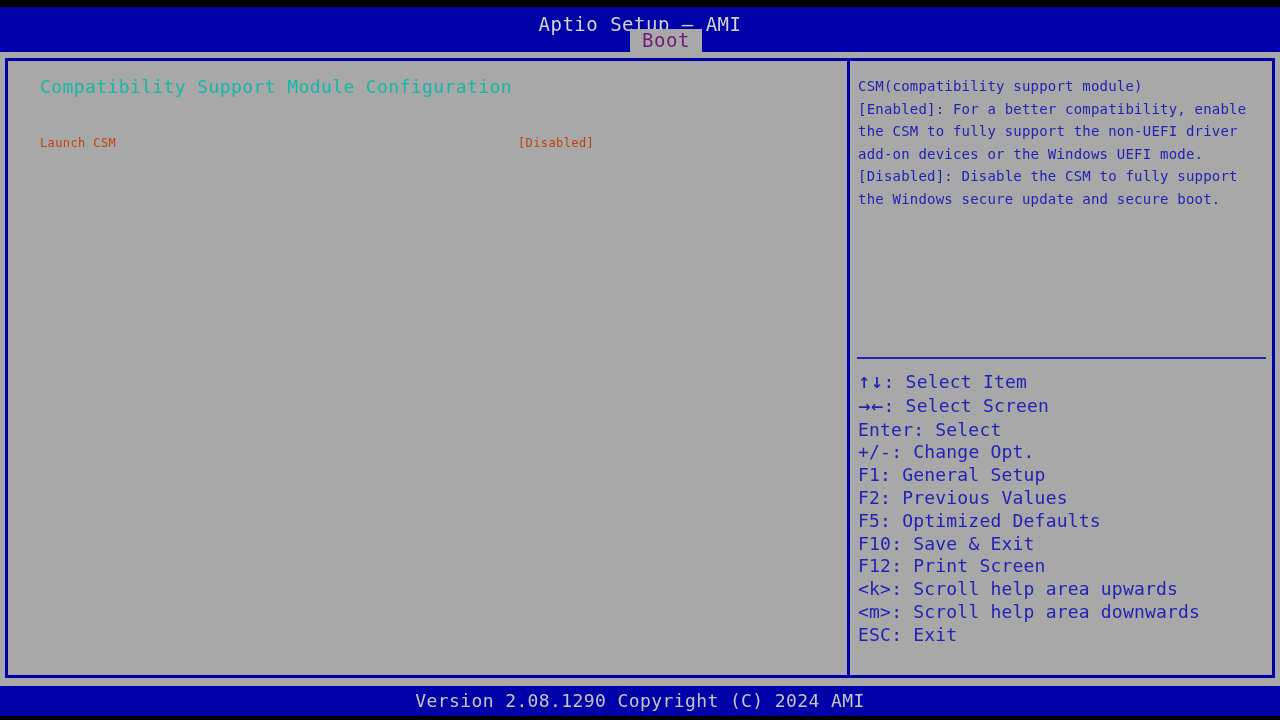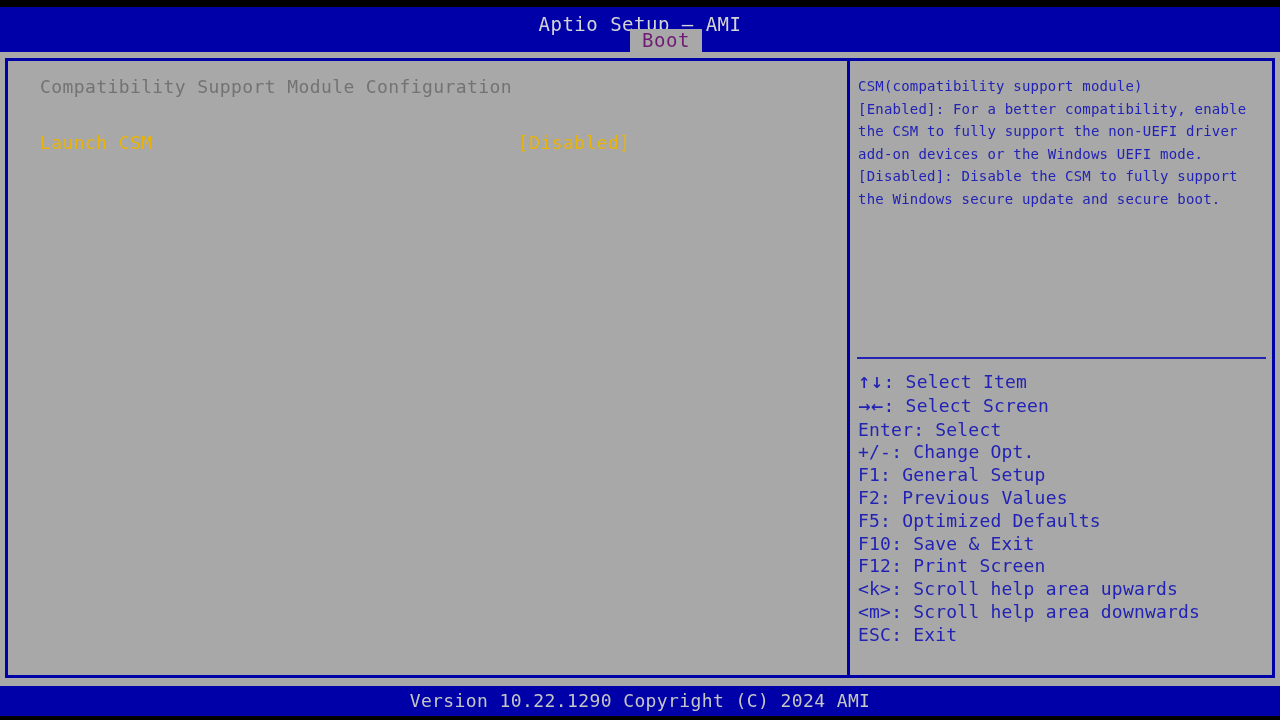--- a/index.html
+++ b/index.html
@@ -88,35 +88,35 @@
 
   
   .left-pane {
     position: absolute;
     left: 8px; top: 61px;
     width: 839px; height: 614px;
     box-sizing: border-box;
     padding: 14px 32px 0 32px;
   }
   .section-title {
-    color: #737373;
+    color: #14b8a6;
     font-size: 18px;
     line-height: 24px;
     letter-spacing: 0.4px;
     white-space: pre;
     margin: 0 0 22px 0;
   }
   .setting-row {
     position: relative;
     height: 24px;
     line-height: 24px;
-    font-size: 18px;
+    font-size: 12px;
     letter-spacing: 0.4px;
     white-space: pre;
-    color: #eab308;
+    color: #c2410c;
     margin-top: 32px;
   }
   .setting-label {
     position: absolute;
     left: 0; top: 0;
   }
   .setting-value {
     position: absolute;
     left: 478px; top: 0;
   }
@@ -227,17 +227,17 @@
       <div class="key-line"><span>F2</span><span>: Previous Values</span></div>
       <div class="key-line"><span>F5</span><span>: Optimized Defaults</span></div>
       <div class="key-line"><span>F10</span><span>: Save &amp; Exit</span></div>
       <div class="key-line"><span>F12</span><span>: Print Screen</span></div>
       <div class="key-line"><span>&lt;k&gt;</span><span>: Scroll help area upwards</span></div>
       <div class="key-line"><span>&lt;m&gt;</span><span>: Scroll help area downwards</span></div>
       <div class="key-line"><span>ESC</span><span>: Exit</span></div>
     </div>
 
   <div class="footer">
-    <div class="footer-text">Version 10.22.1290 Copyright (C) 2024 AMI</div>
+    <div class="footer-text">Version 2.08.1290 Copyright (C) 2024 AMI</div>
   </div>
   <div class="bottom-black"></div>
 
 </div>
 
 </body></html>

